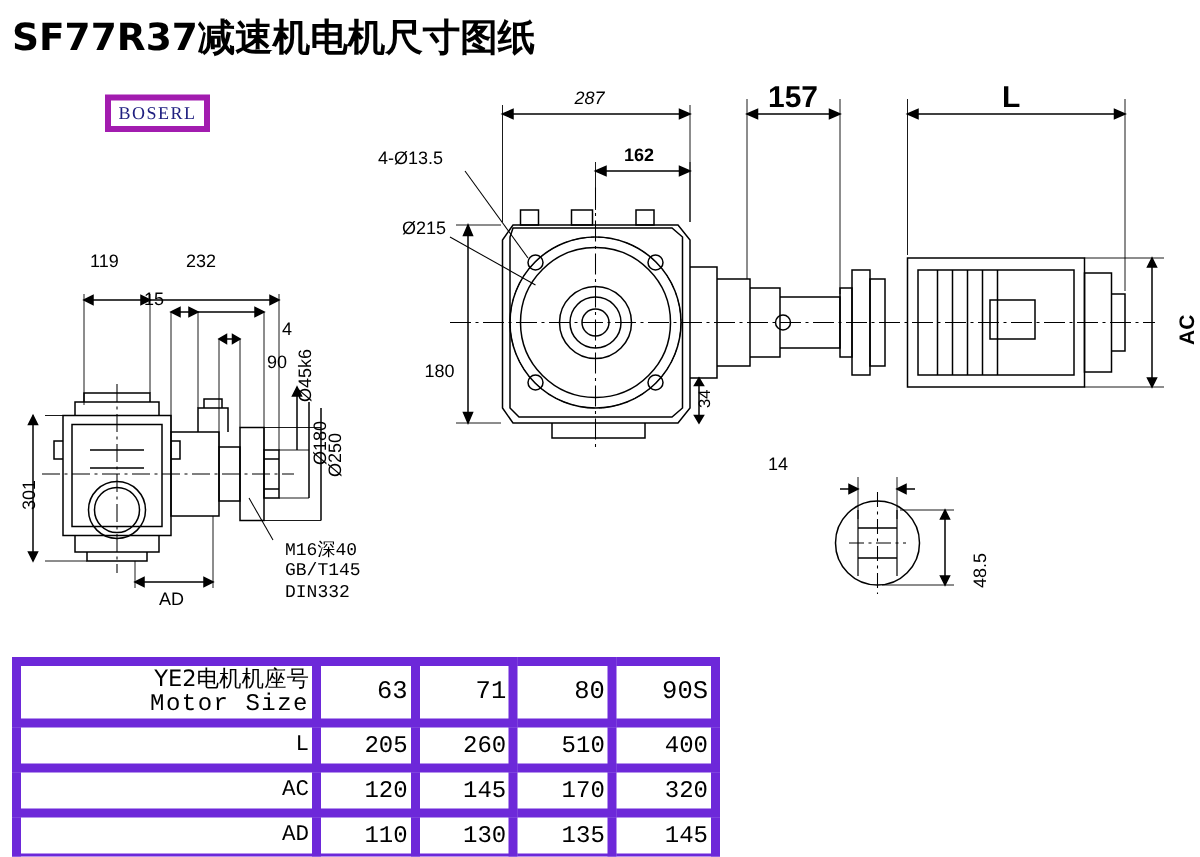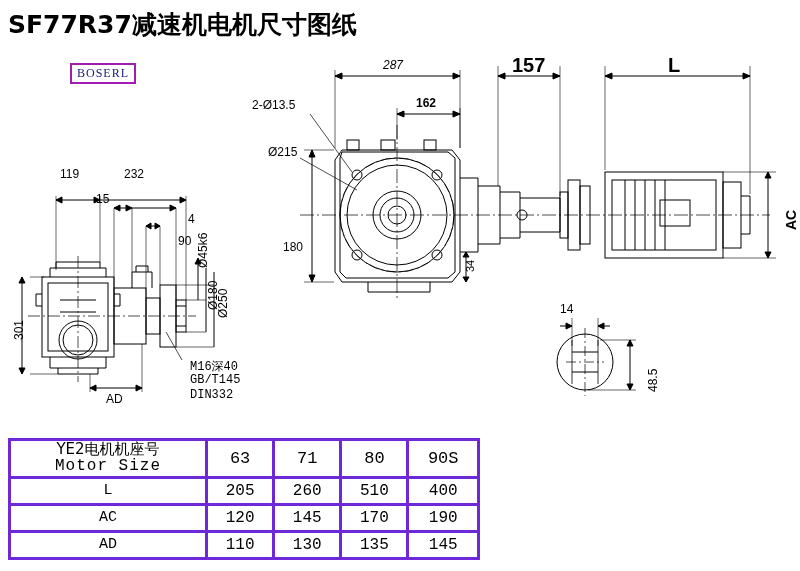--- a/index.html
+++ b/index.html
@@ -17,43 +17,43 @@
   .title{
     position:absolute;left:8px;top:8px;
     font-size:25px;font-weight:bold;letter-spacing:0px;
     font-family:"DejaVu Sans", sans-serif;
     white-space:nowrap;
   }
 
   
   .logo{
     position:absolute;left:70px;top:63px;
-    border:2px solid #a21caf;
+    border:4px solid #a21caf;
     padding:1px 5px;
     font-size:12px;
     font-family:"Liberation Serif", serif;
     color:#202080;
     letter-spacing:1px;
   }
   .dim{position:absolute;font-size:12px;font-family:"Liberation Sans",sans-serif;white-space:nowrap;}
   .dimb{position:absolute;font-size:20px;font-weight:bold;font-family:"Liberation Sans",sans-serif;white-space:nowrap;}
   .vert{position:absolute;font-size:12px;white-space:nowrap;transform-origin:left top;transform:rotate(-90deg);}
   .note{position:absolute;font-size:12px;font-family:"Liberation Mono", monospace;white-space:nowrap;}
 
   svg.draw{position:absolute;left:0;top:0;width:800px;height:571px;pointer-events:none;}
 
   
   .tbl{
     position:absolute;left:8px;top:438px;
     border-collapse:collapse;
     width:472px;
   }
   .tbl td{
-    border:3px solid #6d28d9;
-    text-align:center;
+    border:6px solid #6d28d9;
+    text-align:right;
     font-size:16px;
     font-family:"Liberation Mono", monospace;
     height:22px;
     padding:1px 2px;
   }
   .tbl td.first{width:190px;line-height:1.05;font-size:15px;}
   .tbl td.hd{font-size:17px;}
   .cn{font-family:"DejaVu Sans", sans-serif;font-size:15px;}
 </style>
 </head>
@@ -256,28 +256,28 @@
       <path d="M600 340 L636 340" stroke-width="0.6"></path>
       <path d="M588 390 L636 390" stroke-width="0.6"></path>
     </g>
   </svg>
 
   <div class="dim" style="left:383px;top:58px;font-style:italic;">287</div>
   <div class="dim" style="left:416px;top:96px;font-weight:bold;">162</div>
   <div class="dimb" style="left:512px;top:54px;">157</div>
   <div class="dimb" style="left:668px;top:54px;">L</div>
 
-  <div class="dim" style="left:252px;top:98px;">2-Ø13.5</div>
+  <div class="dim" style="left:252px;top:98px;">4-Ø13.5</div>
   <div class="dim" style="left:268px;top:145px;">Ø215</div>
 
   <div class="dim" style="left:283px;top:240px;">180</div>
   <div class="vert" style="left:464px;top:272px;font-size:11px;">34</div>
   <div class="vert" style="left:783px;top:230px;font-size:14px;font-weight:bold;">AC</div>
 
-  <div class="dim" style="left:512px;top:302px;margin-left:48px;">14</div>
+  <div class="dim" style="left:512px;top:302px;">14</div>
   <div class="vert" style="left:646px;top:392px;">48.5</div>
 
   <div class="dim" style="left:60px;top:167px;">119</div>
   <div class="dim" style="left:124px;top:167px;">232</div>
   <div class="dim" style="left:96px;top:192px;">15</div>
   <div class="dim" style="left:178px;top:192px;margin-top:42px;">90</div>
   <div class="dim" style="left:188px;top:212px;">4</div>
 
   <div class="vert" style="left:196px;top:268px;">Ø45k6</div>
   <div class="vert" style="left:206px;top:310px;">Ø180</div>
@@ -307,21 +307,21 @@
       <td>205</td>
       <td>260</td>
       <td>510</td>
       <td>400</td>
     </tr>
     <tr>
       <td class="first">AC</td>
       <td>120</td>
       <td>145</td>
       <td>170</td>
-      <td>190</td>
+      <td>320</td>
     </tr>
     <tr>
       <td class="first">AD</td>
       <td>110</td>
       <td>130</td>
       <td>135</td>
       <td>145</td>
     </tr>
   </tbody>
     </table>

